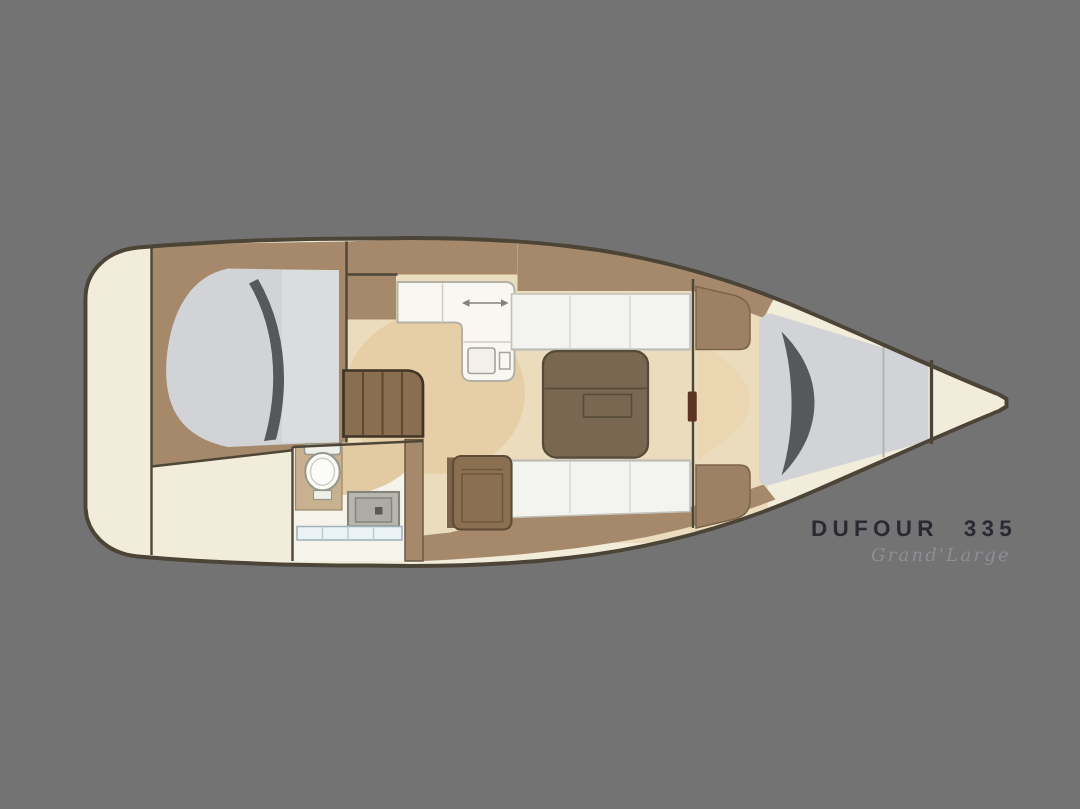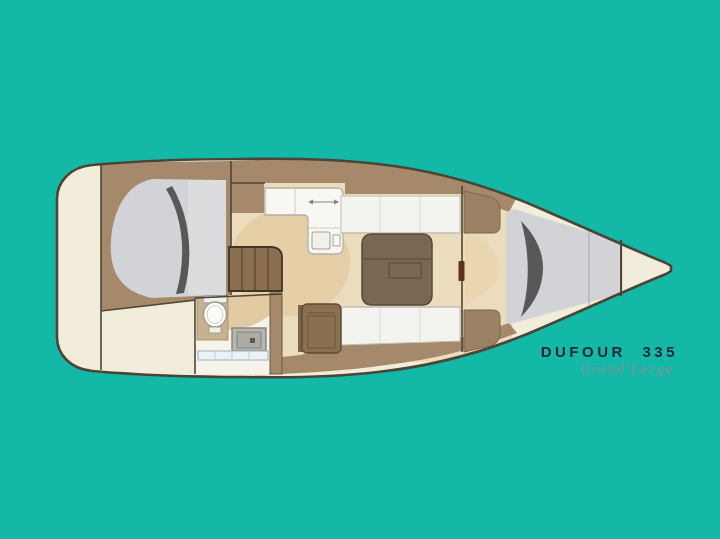--- a/index.html
+++ b/index.html
@@ -1,16 +1,16 @@
 <!DOCTYPE html>
 <html><head>
 <meta charset="utf-8">
 <style>
   html, body { margin: 0; padding: 0; background: #ffffff; }
-  .stage { position: relative; width: 720px; height: 539px; background: #14b8a6; overflow: hidden; }
+  .stage { position: relative; width: 720px; height: 539px; background: #737373; overflow: hidden; }
   svg { display: block; }
   .wall { stroke: #4e4637; stroke-width: 1.6; fill: none; }
   .thinline { stroke: #cfcdc3; stroke-width: 1; fill: none; }
   .cushion-seam { stroke: #d9d9d3; stroke-width: 1; }
   .brand-title { font: 700 15px "Liberation Sans", sans-serif; letter-spacing: 3.5px; word-spacing: 9px; fill: #2a2a32; }
   .brand-tagline { font: italic 12px "DejaVu Serif", serif; letter-spacing: 1.5px; fill: #8e8e95; }
 </style>
 </head>
 <body>
 

